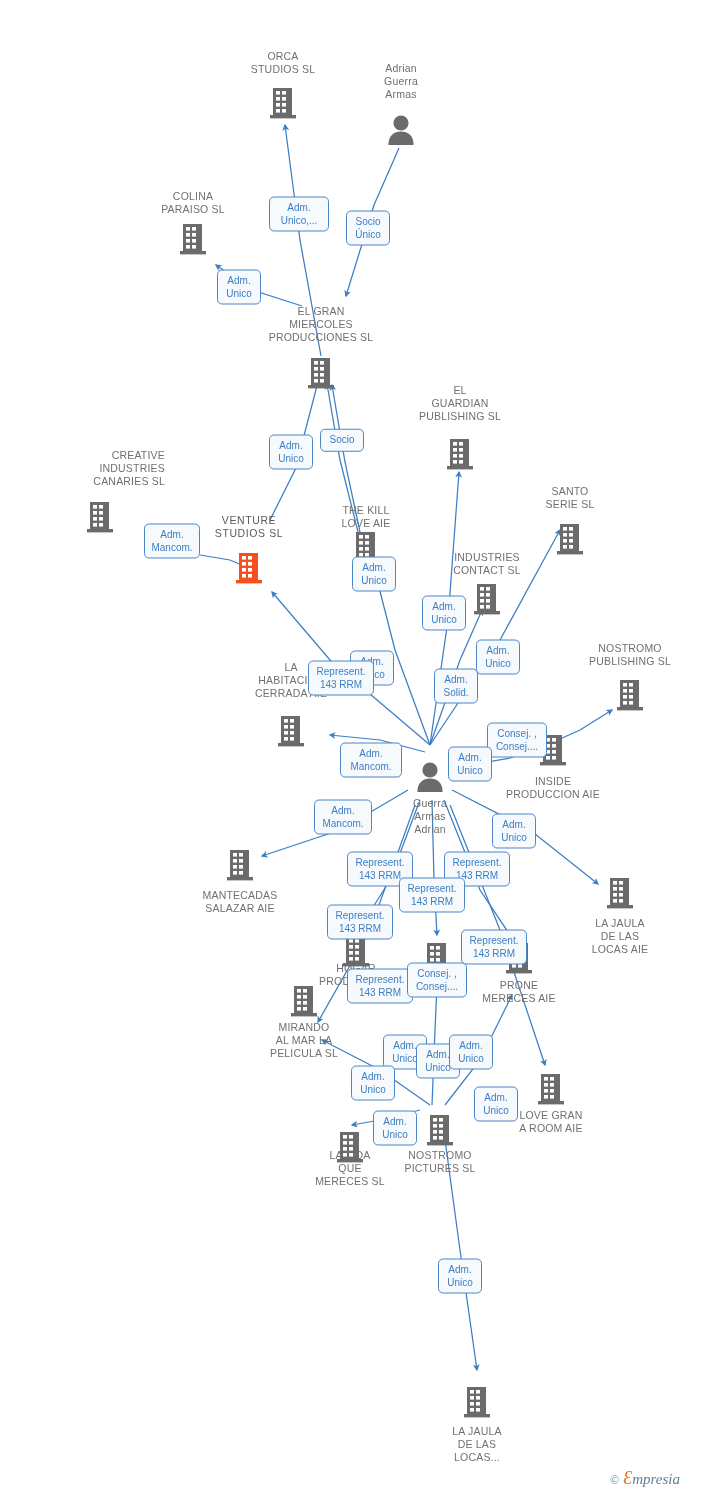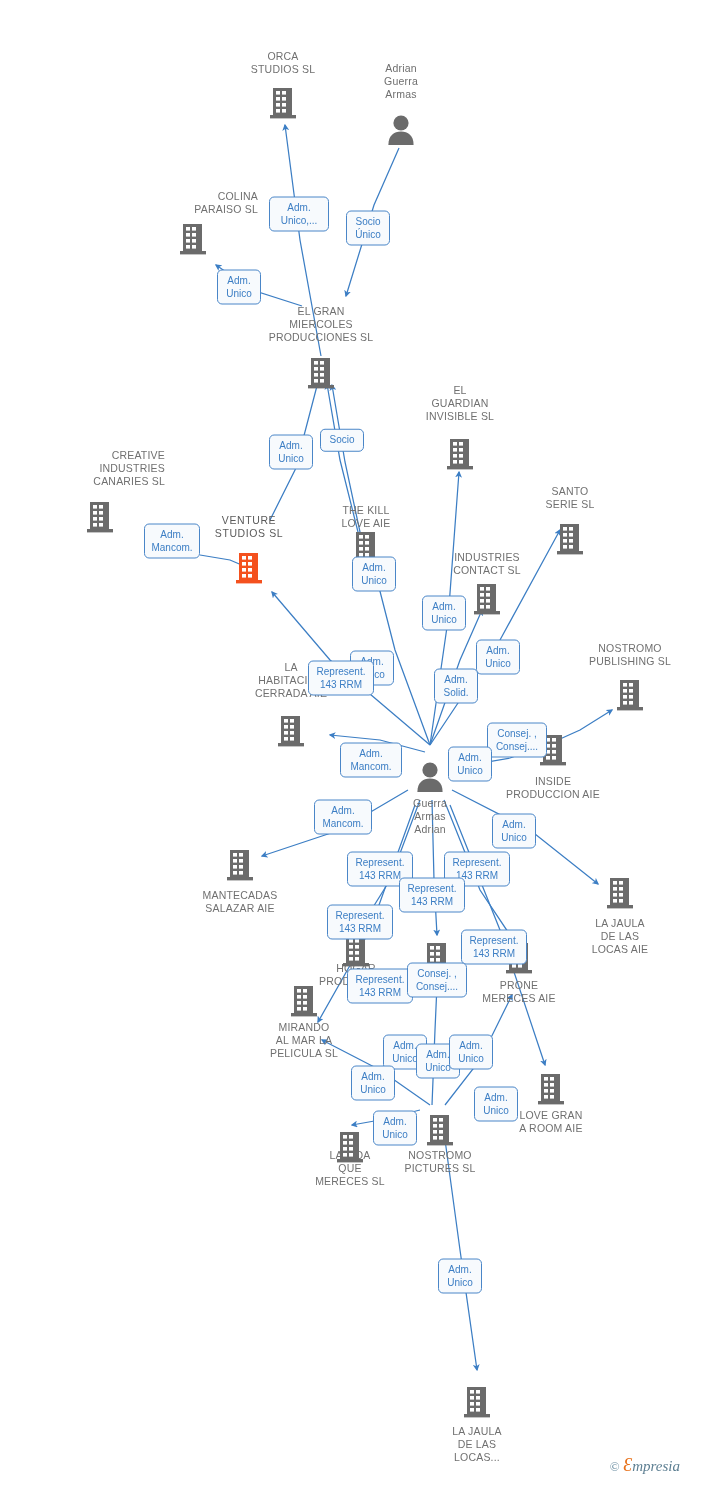--- a/index.html
+++ b/index.html
@@ -61,21 +61,21 @@
     font-size: 10px;
     line-height: 12.5px;
     text-align: center;
     padding: 4px 5px;
     white-space: pre-line;
     box-sizing: border-box;
   }
   .wm {
     position: absolute;
     right: 8px;
-    bottom: 24px;
+    bottom: 11px;
     font-size: 15px;
     color: #6b8fa3;
     font-family: "Liberation Serif", serif;
   }
   .wm .c { color:#6b8fa3; font-size: 13px; }
   .wm .e { color:#e8711a; font-style: italic; font-size: 18px; }
   .wm .rest { color:#5d7f92; font-style: italic; }
 </style>
 </head>
 <body>
@@ -144,21 +144,21 @@
         <div class="nlabel">Adrian
 Guerra
 Armas</div>
         <div style="position: absolute; left: 50%; top: 51px; transform: translateX(-50%);">
           <svg class="glyph" width="30" height="32" viewBox="0 0 30 32">
             <circle cx="15" cy="9" r="7.6" fill="#6b6b6b"></circle>
             <path d="M 2.4 31 C 2.4 21.5 8 17.6 15 17.6 C 22 17.6 27.6 21.5 27.6 31 Z" fill="#6b6b6b"></path>
           </svg>
         </div>
       </div>
-      <div class="node company" style="left: 193px; top: 190px; text-align: right;">
+      <div class="node company" style="left: 193px; top: 190px;">
         <div class="nlabel">COLINA
 PARAISO SL</div>
         <div style="position: absolute; left: 50%; top: 32px; transform: translateX(-50%);">
           <svg class="glyph" width="30" height="34" viewBox="0 0 30 34">
             <rect x="5" y="1" width="19" height="27" fill="#6b6b6b"></rect>
             <rect x="2" y="28" width="26" height="3.4" fill="#6b6b6b"></rect>
             <g fill="#ffffff">
               <rect x="8" y="4" width="4" height="3.6"></rect>
               <rect x="14" y="4" width="4" height="3.6"></rect>
               <rect x="8" y="10" width="4" height="3.6"></rect>
@@ -188,21 +188,21 @@
               <rect x="14" y="16" width="4" height="3.6"></rect>
               <rect x="8" y="22" width="4" height="3.6"></rect>
               <rect x="14" y="22" width="4" height="3.6"></rect>
             </g>
           </svg>
         </div>
       </div>
       <div class="node company" style="left: 460px; top: 384px;">
         <div class="nlabel">EL
 GUARDIAN
-INVISIBLE  SL</div>
+PUBLISHING  SL</div>
         <div style="position: absolute; left: 50%; top: 53px; transform: translateX(-50%);">
           <svg class="glyph" width="30" height="34" viewBox="0 0 30 34">
             <rect x="5" y="1" width="19" height="27" fill="#6b6b6b"></rect>
             <rect x="2" y="28" width="26" height="3.4" fill="#6b6b6b"></rect>
             <g fill="#ffffff">
               <rect x="8" y="4" width="4" height="3.6"></rect>
               <rect x="14" y="4" width="4" height="3.6"></rect>
               <rect x="8" y="10" width="4" height="3.6"></rect>
               <rect x="14" y="10" width="4" height="3.6"></rect>
               <rect x="8" y="16" width="4" height="3.6"></rect>

